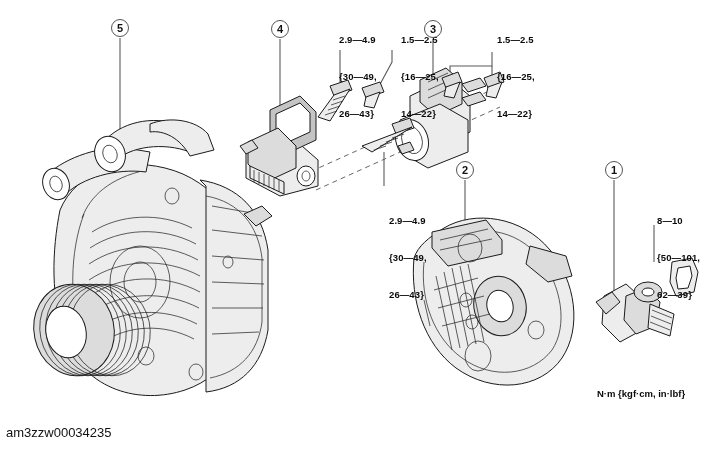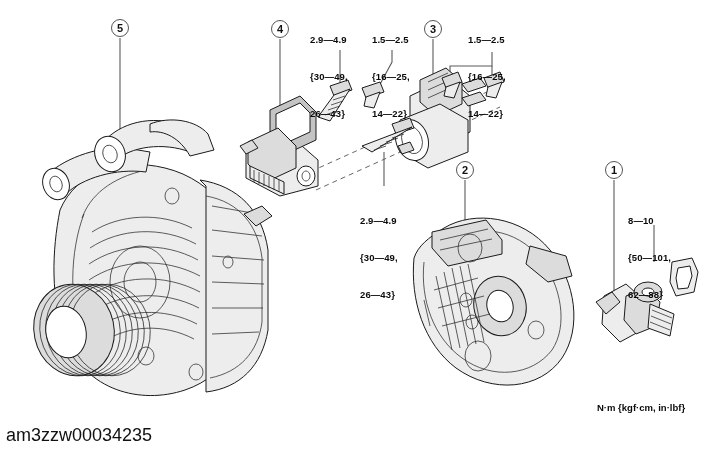--- a/index.html
+++ b/index.html
@@ -1,23 +1,23 @@
 <!DOCTYPE html>
 <html><head>
 <meta charset="utf-8">
 <style>
   html,body{margin:0;padding:0;background:#ffffff;}
   body{width:706px;height:452px;position:relative;overflow:hidden;
        font-family:"Liberation Sans",sans-serif;color:#000;}
   #stage{position:absolute;inset:0;width:706px;height:452px;}
 
   .torque{position:absolute;font-size:9.5px;font-weight:bold;line-height:12.2px;
-          letter-spacing:.1px;white-space:pre;color:#0a0a0a;}
+          letter-spacing:.1px;white-space:pre;color:#0a0a0a;margin-left:29px;}
   .units{position:absolute;font-size:9.5px;font-weight:bold;white-space:nowrap;color:#0a0a0a;}
-  .figid{position:absolute;font-size:18px;font-weight:normal;color:#111;white-space:nowrap;}
+  .figid{position:absolute;font-size:13px;font-weight:normal;color:#111;white-space:nowrap;}
 
   .callout{position:absolute;width:18px;height:18px;border:1.2px solid #555;border-radius:50%;
            background:#fff;font-size:11px;font-weight:bold;color:#111;
            display:flex;align-items:center;justify-content:center;box-sizing:border-box;}
   svg{position:absolute;left:0;top:0;overflow:visible;}
   .ln{stroke:#5a5a5a;stroke-width:1.1;fill:none;}
   .dash{stroke:#666;stroke-width:1;fill:none;stroke-dasharray:5 4;}
   .thin{fill:none;stroke:#2a2a2a;stroke-width:.75;}
   .fillL{fill:#ededed;stroke:#1b1b1b;stroke-width:1;}
   .fillM{fill:#dcdcdc;stroke:#1b1b1b;stroke-width:1;}
@@ -256,36 +256,36 @@
 
   <div class="torque" style="left:360px;top:191px;">
     <div>2.9—4.9</div>
     <div>{30—49,</div>
     <div>26—43}</div>
   </div>
 
   <div class="torque" style="left:628px;top:191px;">
     <div>8—10</div>
     <div>{50—101,</div>
-    <div>62—88}</div>
+    <div>62—39}</div>
   </div>
 
   <div class="callout" style="left:111px;top:19px;">
     <span>5</span>
   </div>
   <div class="callout" style="left:271px;top:20px;">
     <span>4</span>
   </div>
   <div class="callout" style="left:424px;top:20px;">
     <span>3</span>
   </div>
   <div class="callout" style="left:456px;top:161px;">
     <span>2</span>
   </div>
   <div class="callout" style="left:605px;top:161px;">
     <span>1</span>
   </div>
 
-  <div class="units" style="left:597px;top:402px;">N·m {kgf·cm, in·lbf}</div>
+  <div class="units" style="left:597px;top:388px;">N·m {kgf·cm, in·lbf}</div>
 
   <div class="figid" style="left:6px;top:425px;">am3zzw00034235</div>
 
 </div>
 
 </body></html>

